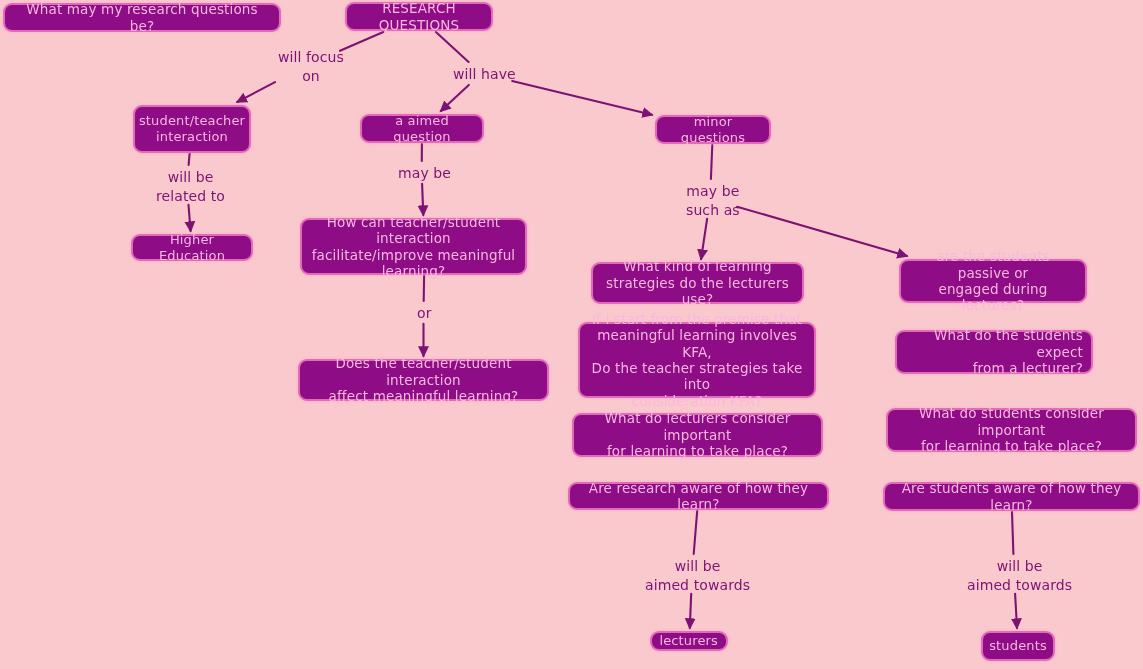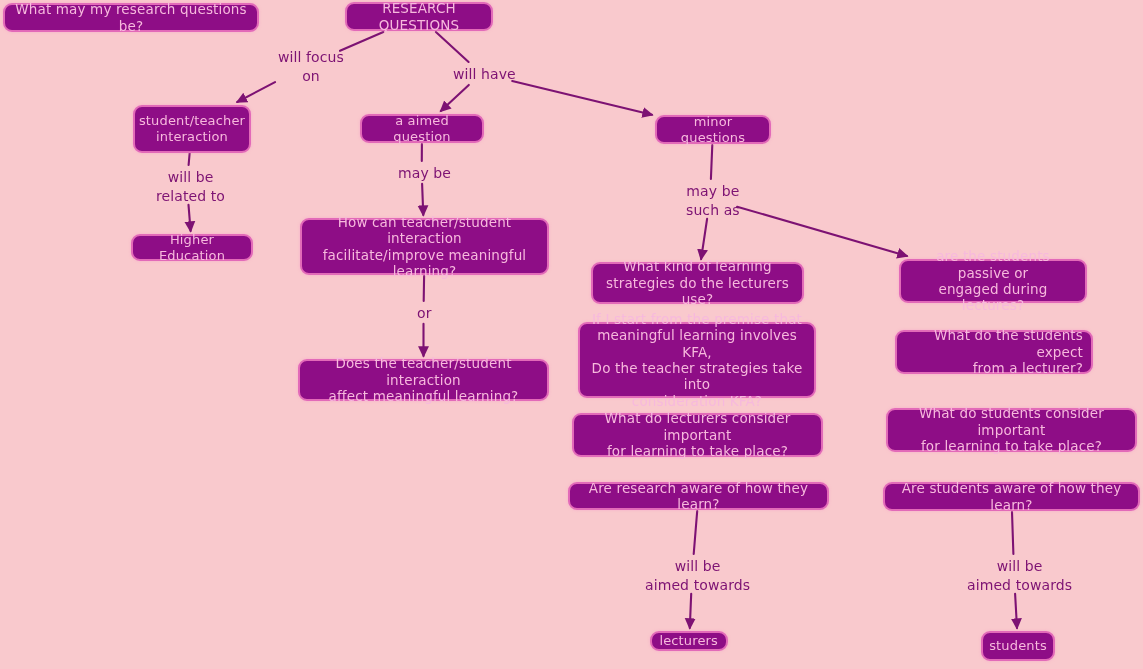--- a/index.html
+++ b/index.html
@@ -81,39 +81,39 @@
         <line x1="707.1" y1="218.8" x2="701.1" y2="259.0" marker-end="url(#arrowhead)"></line>
         <line x1="737.1" y1="206.7" x2="906.9" y2="256.0" marker-end="url(#arrowhead)"></line>
         <line x1="697.2" y1="511.0" x2="693.7" y2="554.0"></line>
         <line x1="691.2" y1="593.8" x2="689.8" y2="628.0" marker-end="url(#arrowhead)"></line>
         <line x1="1012.0" y1="512.0" x2="1013.4" y2="554.0"></line>
         <line x1="1015.1" y1="593.8" x2="1017.0" y2="628.0" marker-end="url(#arrowhead)"></line>
       </g>
   </svg>
 
   <div id="node-layer">
-      <div class="node" style="left: 3px; top: 3px; width: 256px; height: 29px;">
+      <div class="node" style="left: 3px; top: 3px; width: 278px; height: 29px;">
         <span>What may my research questions be?</span>
       </div>
       <div class="node" style="left: 345px; top: 2px; width: 148px; height: 29px;">
         <span>RESEARCH QUESTIONS</span>
       </div>
       <div class="node small" style="left: 133px; top: 105px; width: 118px; height: 48px;">
         <span>student/teacher<br>interaction</span>
       </div>
       <div class="node small" style="left: 360px; top: 114px; width: 124px; height: 29px;">
         <span>a aimed question</span>
       </div>
       <div class="node small" style="left: 655px; top: 115px; width: 116px; height: 29px;">
         <span>minor questions</span>
       </div>
       <div class="node small" style="left: 131px; top: 234px; width: 122px; height: 27px;">
         <span>Higher Education</span>
       </div>
-      <div class="node" style="left: 300px; top: 218px; width: 249px; height: 57px;">
+      <div class="node" style="left: 300px; top: 218px; width: 227px; height: 57px;">
         <span>How can teacher/student interaction<br>facilitate/improve meaningful<br>learning?</span>
       </div>
       <div class="node" style="left: 298px; top: 359px; width: 251px; height: 42px;">
         <span>Does the teacher/student interaction<br>affect meaningful learning?</span>
       </div>
       <div class="node" style="left: 591px; top: 262px; width: 213px; height: 42px;">
         <span>What kind of learning<br>strategies do the lecturers use?</span>
       </div>
       <div class="node" style="left: 578px; top: 322px; width: 238px; height: 76px;">
         <span>If I start from the premise that<br>meaningful learning involves KFA,<br>Do the teacher strategies take into<br>consideration KFA?</span>

